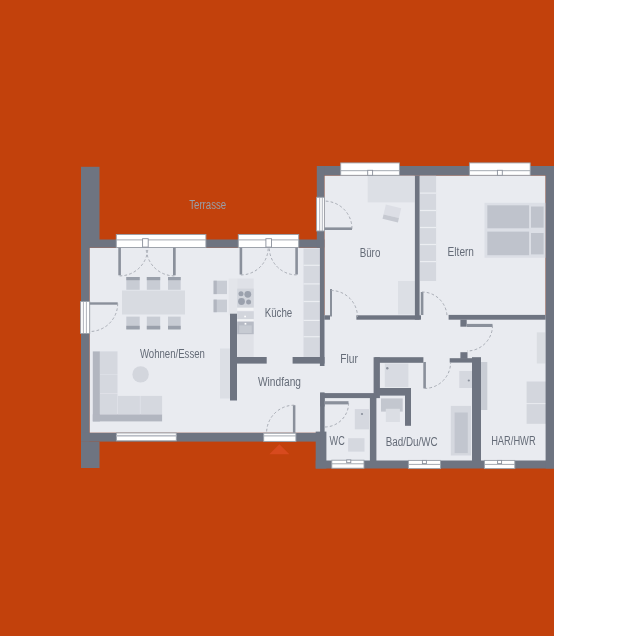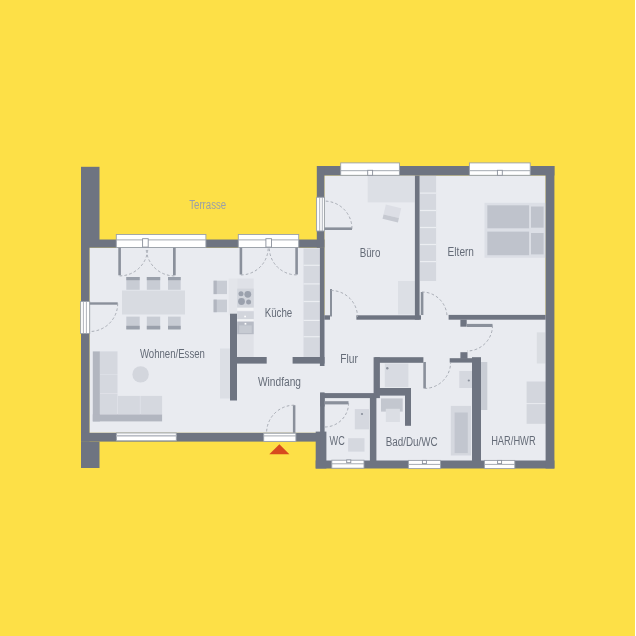--- a/index.html
+++ b/index.html
@@ -1,16 +1,16 @@
 <!DOCTYPE html>
 <html><head>
 <meta charset="utf-8">
 <style>
   html,body{margin:0;padding:0;background:#ffffff;}
-  .wrap{width:635px;height:636px;position:relative;overflow:hidden;background:#fde047;}
+  .wrap{width:554px;height:636px;position:relative;overflow:hidden;background:#c2410c;}
   text{font-family:"Liberation Sans", sans-serif;fill:#656c78;font-size:12px;}
 </style>
 </head>
 <body>
 <div class="wrap">
 <svg width="636" height="636" viewBox="0 0 636 636" shape-rendering="crisp-edges">
 
   <rect x="89.5" y="247.7" width="234.5" height="185.1" fill="#e9ebf0"></rect>
 
   <rect x="324.4" y="175.5" width="221.2" height="144.2" fill="#e9ebf0"></rect>

